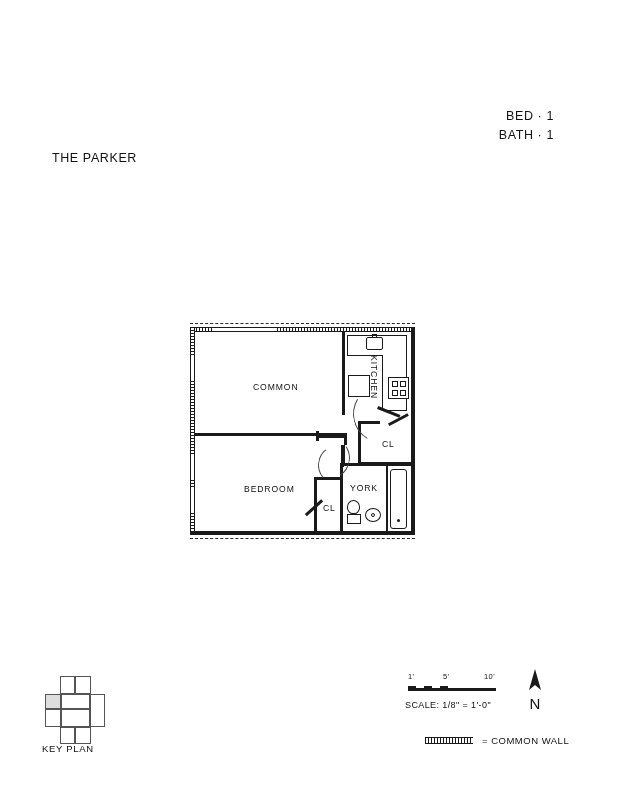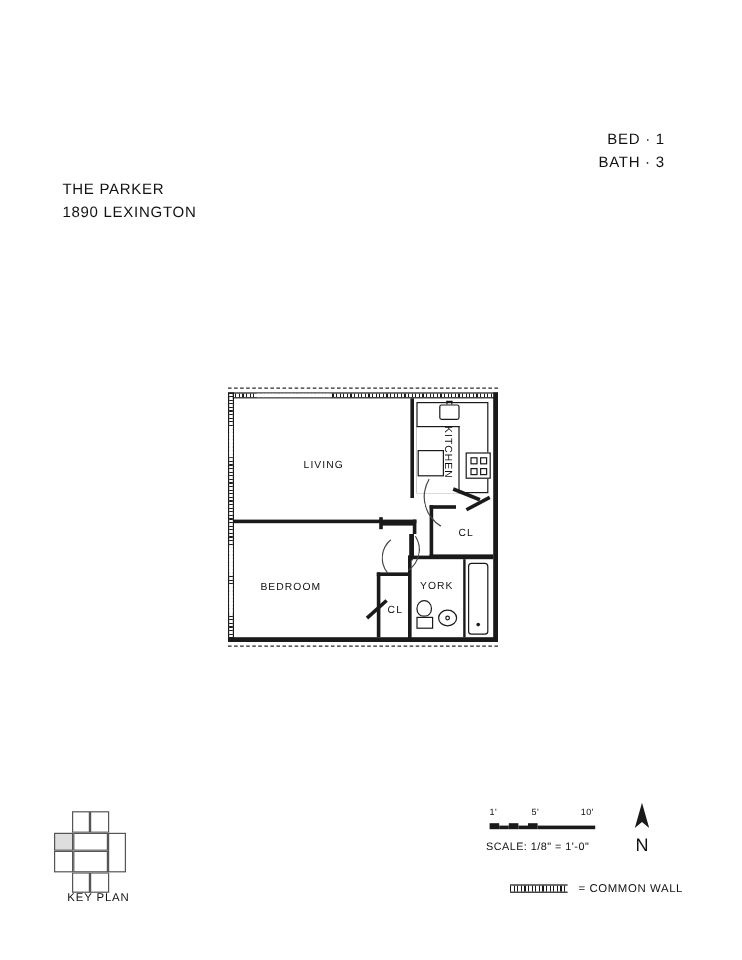--- a/index.html
+++ b/index.html
@@ -38,21 +38,21 @@
   .rlabel{position:absolute;font-size:8.6px;letter-spacing:.9px;color:#111;
       white-space:nowrap;}
   .rlabel.vert{transform:rotate(90deg);transform-origin:left top;}
 
   .arc{position:absolute;border:1px solid #444;border-radius:50%;
       background:transparent;}
 
   
   #keyplan{position:absolute;left:42px;top:676px;width:66px;height:78px;}
   #keyplan-label{position:absolute;left:42px;top:743px;width:66px;
-      text-align:right;font-size:9.5px;letter-spacing:.7px;}
+      text-align:left;font-size:9.5px;letter-spacing:.7px;}
   .kp{position:absolute;border:.9px solid #555;box-sizing:border-box;background:#fff;}
   .kp.on{background:#dedede;}
 
   #scalebar{position:absolute;left:408px;top:672px;}
   .tickmark{position:absolute;font-size:7.5px;letter-spacing:.4px;color:#111;}
   #scale-text{position:absolute;left:405px;top:700px;font-size:9px;
       letter-spacing:.4px;white-space:nowrap;}
 
   #compass{position:absolute;left:522px;top:668px;width:26px;height:46px;
       text-align:center;}
@@ -63,26 +63,25 @@
       background:repeating-linear-gradient(90deg,#1a1a1a 0 1px,#fff 1px 3px);
       border-top:1.5px solid #1a1a1a;border-bottom:1.5px solid #1a1a1a;
       box-sizing:border-box;}
   #legend-text{font-size:9.5px;letter-spacing:.5px;white-space:nowrap;}
 </style>
 </head>
 <body>
 
 <div id="header-address">
   <div>THE PARKER</div>
-  <div>1890 LEXINGTON</div>
 </div>
 
 <div id="header-stats">
   <div>BED · 1</div>
-  <div>BATH · 3</div>
+  <div>BATH · 1</div>
 </div>
 
 <div class="ghost" style="left:52px;top:176px;">&nbsp;</div>
 <div class="ghost" style="right:64px;top:145px;">&nbsp;</div>
 
 <div id="plan">
 
   <div class="wall-common" style="left:0;top:0;width:225px;height:5px;"></div>
 
   <div class="wall-common-v" style="left:0;top:0;width:5px;height:208px;"></div>
@@ -164,22 +163,22 @@
   <div class="arc" style="left:128px;top:118px;width:38px;height:38px;
        border-color:transparent transparent transparent #444;transform:rotate(6deg);"></div>
   <div class="w" style="left:151px;top:118px;width:2.5px;height:22px;"></div>
 
   <div class="w" style="left:186px;top:88px;width:24px;height:2.5px;transform:rotate(22deg);
        transform-origin:right center;"></div>
 
   <div class="w" style="left:110px;top:172px;width:22px;height:2.5px;transform:rotate(-42deg);
        transform-origin:right center;"></div>
 
-  <div class="rlabel" style="left:63px;top:55px;">LIVING</div>
-  <div class="rlabel" style="left:27px;top:157px;">BEDROOM</div>
+  <div class="rlabel" style="left:63px;top:55px;">COMMON</div>
+  <div class="rlabel" style="left:54px;top:157px;">BEDROOM</div>
   <div class="rlabel vert" style="left:189px;top:28px;">KITCHEN</div>
   <div class="rlabel" style="left:160px;top:156px;">YORK</div>
   <div class="rlabel" style="left:192px;top:112px;">CL</div>
   <div class="rlabel" style="left:133px;top:176px;">CL</div>
 </div>
 
 <div id="keyplan">
   <div class="kp" style="left:18px;top:0;width:15px;height:18px;"></div>
   <div class="kp" style="left:33px;top:0;width:16px;height:18px;"></div>
   <div class="kp on" style="left:3px;top:18px;width:16px;height:15px;"></div>

